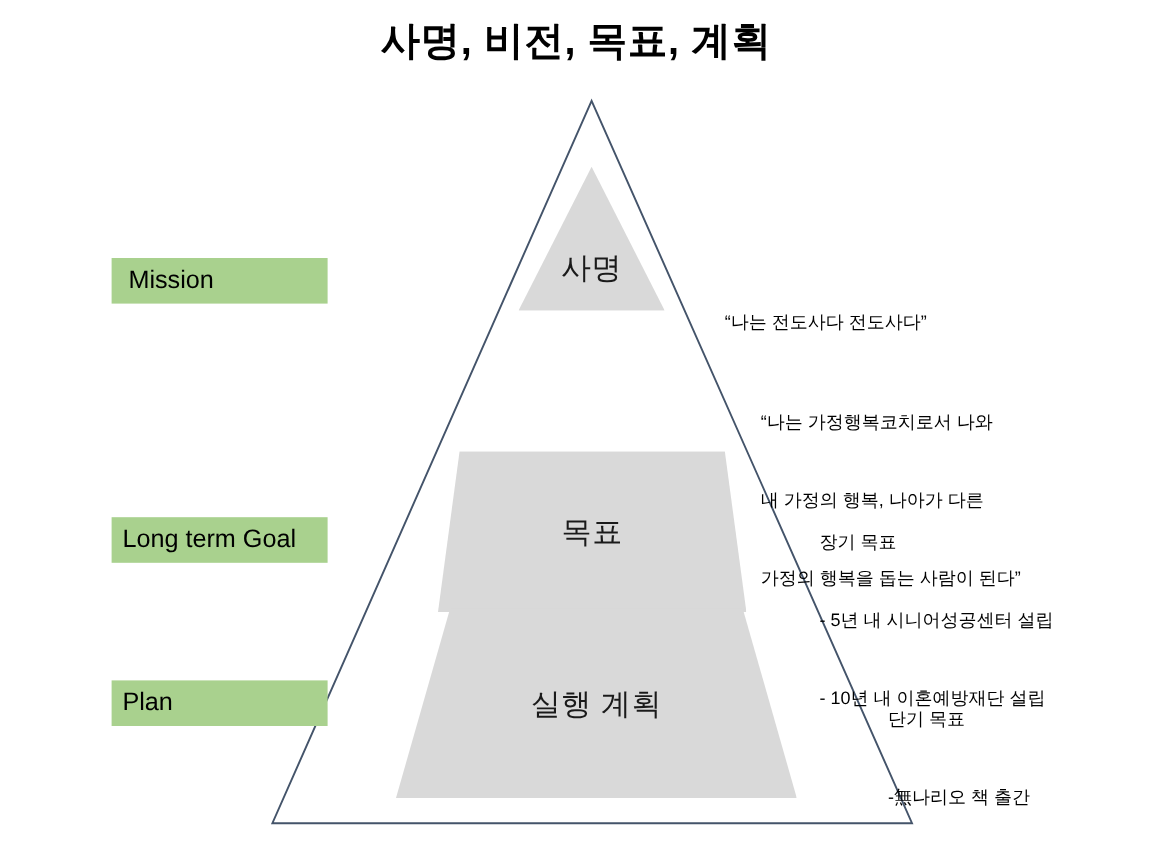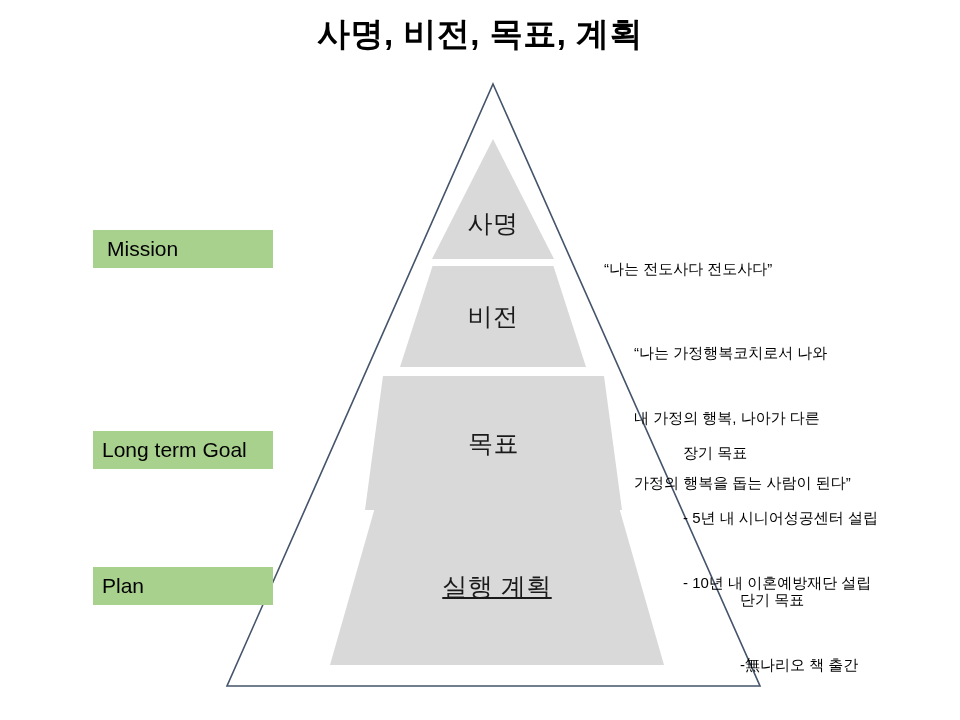--- a/index.html
+++ b/index.html
@@ -119,40 +119,40 @@
     width: 334px;
     height: 158px;
     background: transparent;
     clip-path: polygon(13.5% 0%, 86.5% 0%, 100% 100%, 0% 100%);
   }
   #tier-plan .tier-fill {
     position: absolute;
     left: 0; top: 0; right: 0; bottom: 0;
     background: #d9d9d9;
   }
-  #tier-plan .tier-label { position: relative; text-decoration: underline; }
+  #tier-plan .tier-label { position: relative; }
 
   
   .green-box {
     position: absolute;
     left: 93px;
     width: 180px;
     height: 38px;
     background: #a9d18e;
     display: flex;
     align-items: center;
     padding-left: 9px;
     box-sizing: border-box;
   }
   .green-box span {
     font-size: 21px;
     color: #000000;
     white-space: nowrap;
   }
-  #green-mission { top: 230px; padding-left: 14px; }
+  #green-mission { top: 215px; padding-left: 14px; }
   #green-vision  { top: 316px; }
   #green-goal    { top: 431px; }
   #green-plan    { top: 567px; }
 
   
   .annotation {
     position: absolute;
     font-size: 15px;
     line-height: 1.45;
     color: #000000;
@@ -187,24 +187,20 @@
 
   <svg id="pyramid-outline" viewBox="0 0 960 720" xmlns="http://www.w3.org/2000/svg">
     <polygon points="493,84 760,686 227,686" fill="none" stroke="#44546a" stroke-width="1.6"></polygon>
   </svg>
 
   <div class="tier" id="tier-mission">
     <div class="tier-fill"></div>
     <span class="tier-label">사명</span>
   </div>
 
-  <div class="tier" id="tier-vision">
-    <div class="tier-fill"></div>
-    <span class="tier-label">비전</span>
-  </div>
 
   <div class="tier" id="tier-goal">
     <div class="tier-fill"></div>
     <span class="tier-label">목표</span>
   </div>
 
   <div class="tier" id="tier-plan">
     <div class="tier-fill"></div>
     <span class="tier-label">실행 계획</span>
   </div>

